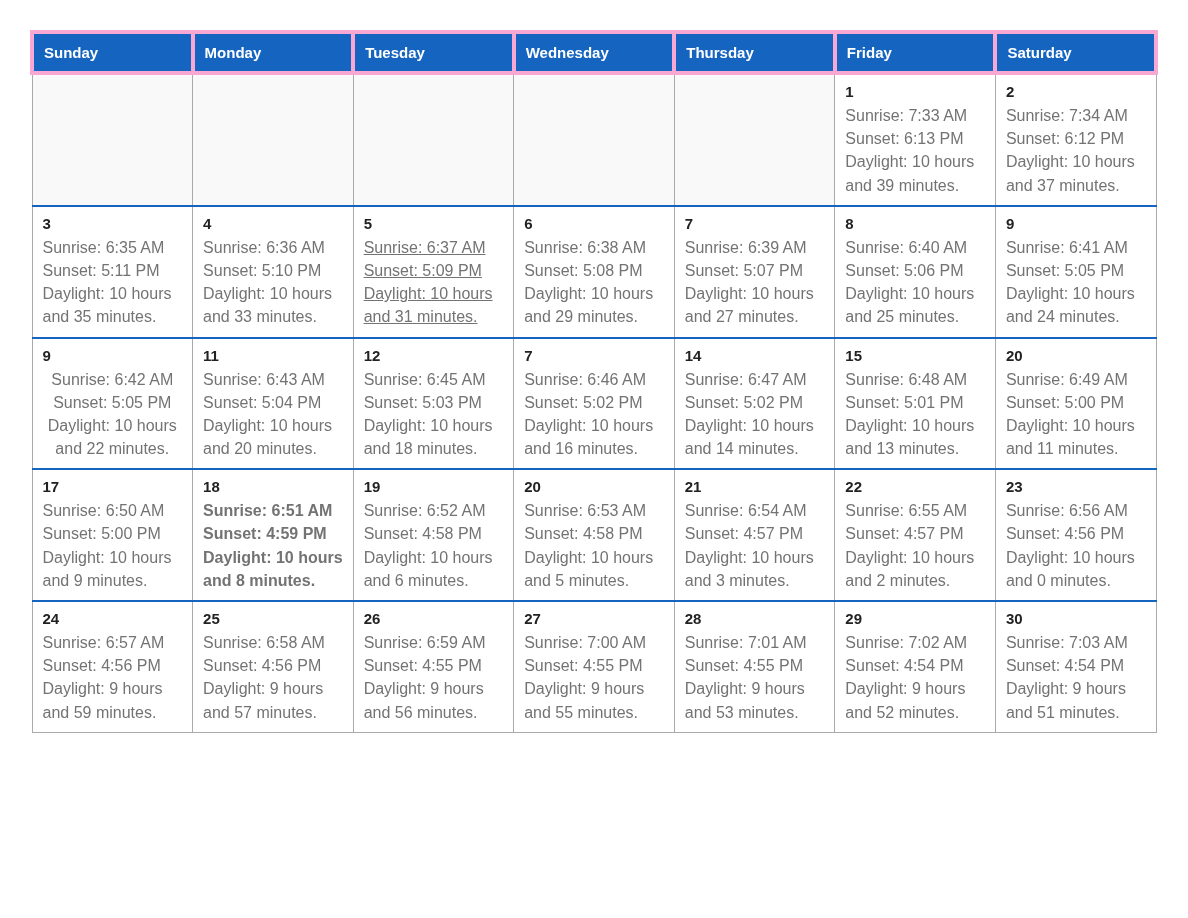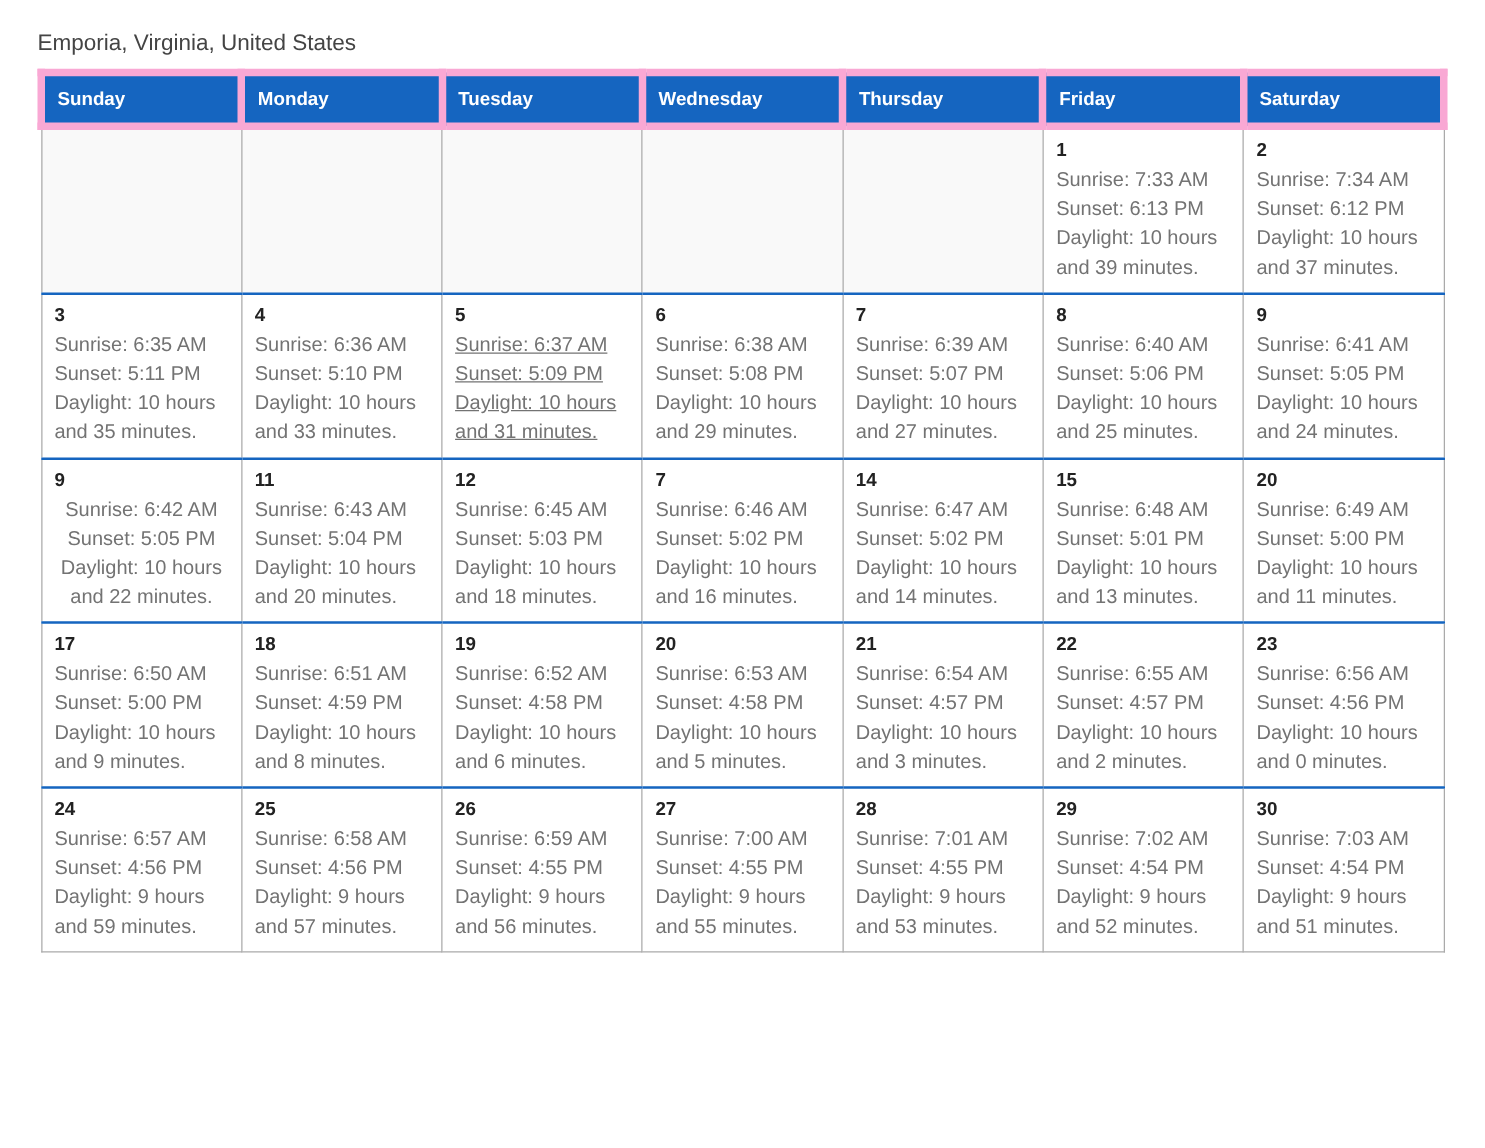--- a/index.html
+++ b/index.html
@@ -65,21 +65,21 @@
       margin-top: 10px;
       table-layout: fixed;
     }
     th {
       background-color: #1565c0;
       color: #fff;
       font-size: 15px;
       font-weight: bold;
       padding: 10px 10px;
       text-align: left;
-      border: 6px solid #f9a8d4;
+      border: 4px solid #f9a8d4;
     }
     td {
       border: 1px solid #aaa;
       vertical-align: top;
       padding: 8px 10px;
       height: 110px;
       font-size: 13px;
       color: #222;
       background: #fff;
     }
@@ -102,21 +102,20 @@
     }
     tbody tr td {
       border-top: 2px solid #1565c0;
     }
   </style>
 </head>
 <body>
 
 <div class="header">
   <div class="title-section">
-    <div class="location">Emporia, Virginia, United States</div>
   </div>
 </div>
 
 <table>
   <thead>
     <tr>
     <th>Sunday</th>
         <th>Monday</th>
         <th>Tuesday</th>
         <th>Wednesday</th>
@@ -252,21 +251,21 @@
       <tr>
         <td>
           <div class="day-num">17</div>
           <div class="day-info" style="white-space: pre-line;">Sunrise: 6:50 AM
 Sunset: 5:00 PM
 Daylight: 10 hours
 and 9 minutes.</div>
         </td>
         <td>
           <div class="day-num">18</div>
-          <div class="day-info" style="white-space: pre-line;">Sunrise: 6:51 AM
+          <div class="day-info" style="white-space: pre-line; font-weight: bold;">Sunrise: 6:51 AM
 Sunset: 4:59 PM
 Daylight: 10 hours
 and 8 minutes.</div>
         </td>
         <td>
           <div class="day-num">19</div>
           <div class="day-info" style="white-space: pre-line;">Sunrise: 6:52 AM
 Sunset: 4:58 PM
 Daylight: 10 hours
 and 6 minutes.</div>

